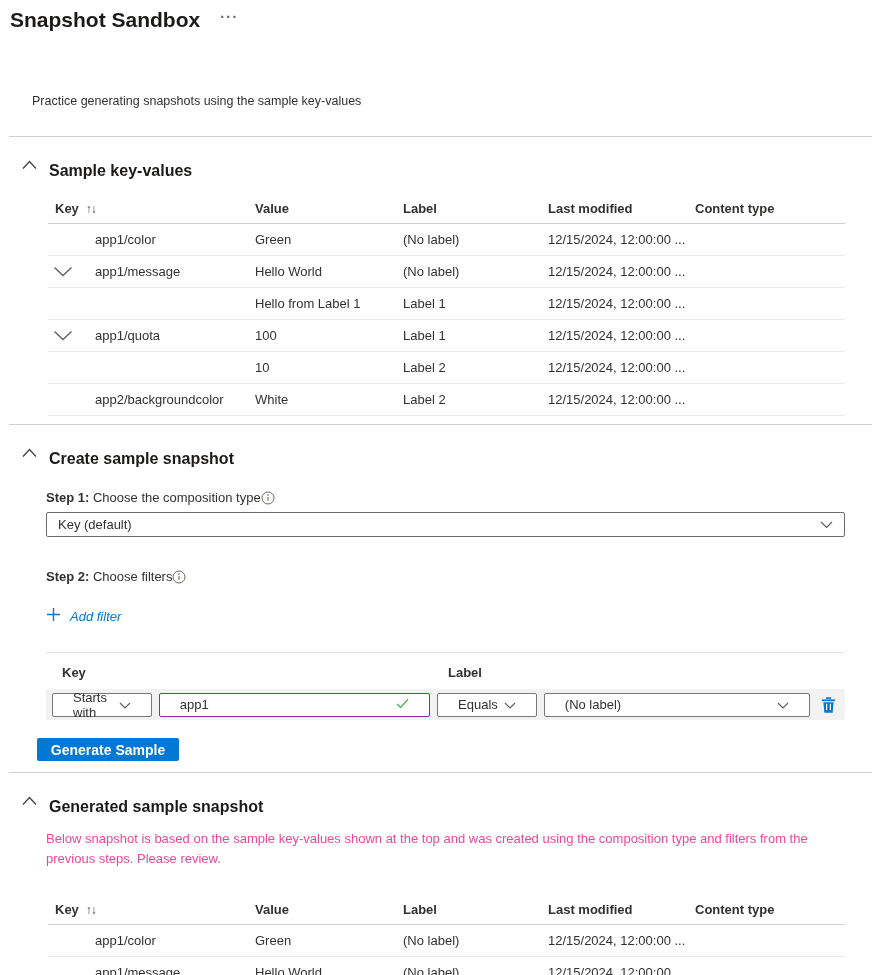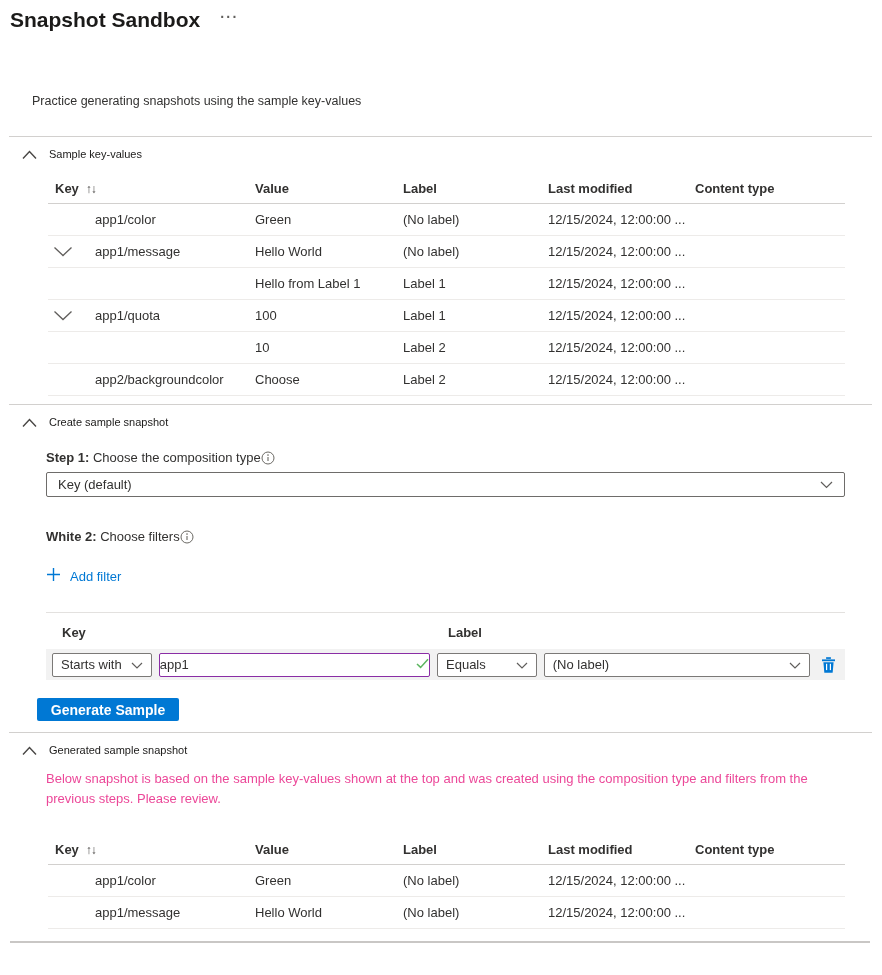--- a/index.html
+++ b/index.html
@@ -16,21 +16,21 @@
   .more-btn { color:#605e5c; font-size:14px; font-weight:700; letter-spacing:1.5px; margin-top:3px; cursor:pointer; }
   .intro { margin:60px 0 0 32px; font-size:12.5px; color:#323130; }
 
   .divider { height:1px; background:#d2d0ce; margin:28px 10px 0 9px; }
   .divider.mid { margin-top:8px; }
   .final-divider { height:2px; background:#c9c7c5; margin:12px 12px 0 10px; }
 
   
   .sec-head { display:flex; align-items:center; gap:12px; margin:11px 0 0 22px; }
   .sec-chev { display:flex; align-items:center; cursor:pointer; padding-top:2px; }
-  .sec-title { font-weight:400; font-size:11px; color:#1b1a19; }
+  .sec-title { font-weight:700; font-size:16px; color:#1b1a19;margin-top:14px; }
 
   
   .kv-table { margin:14px 0 0 48px; width:797px; }
   .t-head {
     display:grid; grid-template-columns:207px 148px 145px 147px 1fr;
     height:30px; align-items:center; border-bottom:1px solid #d2d0ce;
     font-weight:700; color:#323130;
   }
   .th-key { padding-left:7px; display:flex; align-items:center; gap:7px; }
   .sort-glyph { font-weight:400; font-size:12px; letter-spacing:-1px; color:#484644; }
@@ -49,40 +49,40 @@
 
   .select-full {
     margin:7px 0 0 46px; width:799px; height:25px;
     border:1px solid #6e6c6a; border-radius:2px; background:#fff;
     display:flex; align-items:center; justify-content:space-between;
     padding:0 11px; cursor:pointer;gap:24px;
   }
   .step2 { margin-top:32px; }
 
   .add-filter { margin:23px 0 0 46px; display:flex; align-items:center; gap:9px;
-    color:#0078d4; cursor:pointer; width:max-content; }
+    color:#0078d4; cursor:pointer; width:max-content;font-style:italic; }
 
   .filter-divider { height:1px; background:#e3e1df; width:799px; margin:27px 0 0 46px; }
   .filter-heads { display:flex; margin:12px 0 0 62px; font-weight:700; color:#323130; }
   .fh-key { width:386px; }
 
   .filter-band {
     margin:9px 0 0 46px; width:799px; height:31px; background:#f2f2f2;
     display:flex; align-items:center; gap:7px; padding:0 6px;
   }
   .dd {
     height:24px; border:1px solid #7b7977; border-radius:2px; background:#fff;
     display:flex; align-items:center; justify-content:space-between;
-    padding:0 8px; cursor:pointer;
+    padding:0 20px; cursor:pointer;
   }
   .dd-op { width:100px; }
   .dd-label { width:267px; }
   .input-valid {
     width:272px; height:24px; border-radius:2px; background:#fff;
-    display:flex; align-items:center; padding:0 0; gap:6px;
+    display:flex; align-items:center; padding:0 20px; gap:6px;
   }
   .input-valid input {
     border:none; outline:none; flex:1; min-width:0; padding:0;
     font-family:inherit; font-size:13px; color:#323130; background:transparent;
   }
   .trash-btn { display:flex; align-items:center; justify-content:center; width:22px; height:24px; cursor:pointer; }
 
   .primary-btn {
     margin:18px 0 0 37px; width:142px; height:23px; border:none; border-radius:2px;
     color:#fff; font-weight:700; font-size:14px; font-family:inherit; cursor:pointer;
@@ -172,21 +172,21 @@
       <div class="td td-chev"></div>
       <div class="td"></div>
       <div class="td">10</div>
       <div class="td">Label 2</div>
       <div class="td">12/15/2024, 12:00:00 ...</div>
       <div class="td"></div>
     </div>
     <div class="t-row">
       <div class="td td-chev"></div>
       <div class="td">app2/backgroundcolor</div>
-      <div class="td">Choose</div>
+      <div class="td">White</div>
       <div class="td">Label 2</div>
       <div class="td">12/15/2024, 12:00:00 ...</div>
       <div class="td"></div>
     </div>
   </div>
 
 <div class="divider mid"></div>
 
 <div class="sec-head">
   <span class="sec-chev">
@@ -211,21 +211,21 @@
 <div class="select-full">
   <span>Key (default)</span>
   <span>
     <svg width="13" height="8" viewBox="0 0 13 8">
         <path d="M1 1 L6.5 6.5 L12 1" fill="none" stroke="#605e5c" stroke-width="1.2"></path>
       </svg>
   </span>
 </div>
 
 <div class="step-label step2">
-  <span><b>White 2:</b><span> Choose filters</span></span>
+  <span><b>Step 2:</b><span> Choose filters</span></span>
   <span class="info-ic">
     <svg width="14" height="14" viewBox="0 0 14 14">
         <circle cx="7" cy="7" r="6" fill="none" stroke="#6b6964" stroke-width="1"></circle>
         <rect x="6.45" y="6" width="1.1" height="4" fill="#6b6964"></rect>
         <circle cx="7" cy="4.1" r="0.8" fill="#6b6964"></circle>
       </svg>
   </span>
 </div>
 
 <div class="add-filter">

